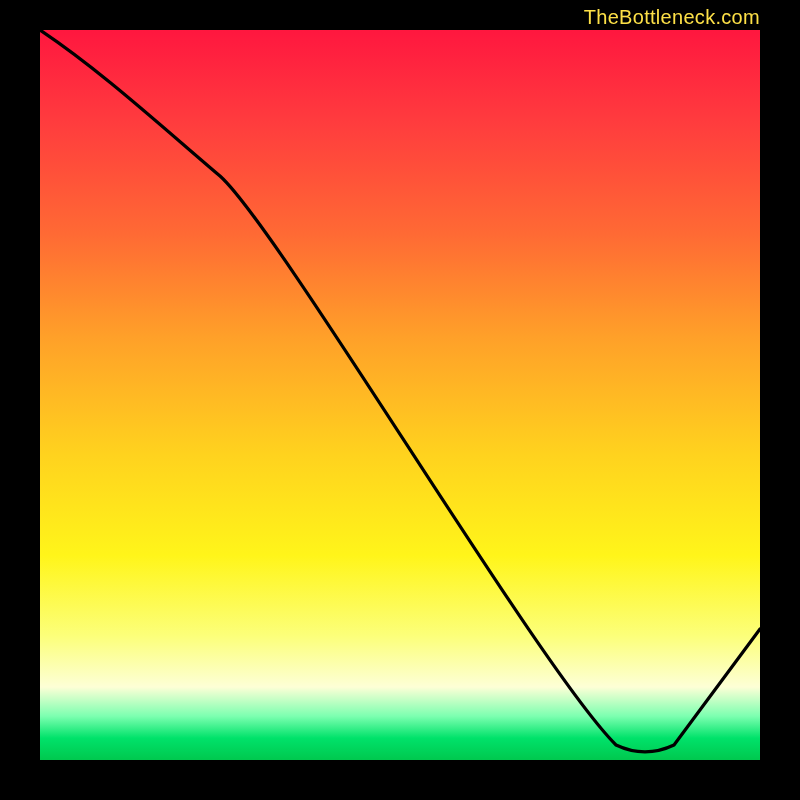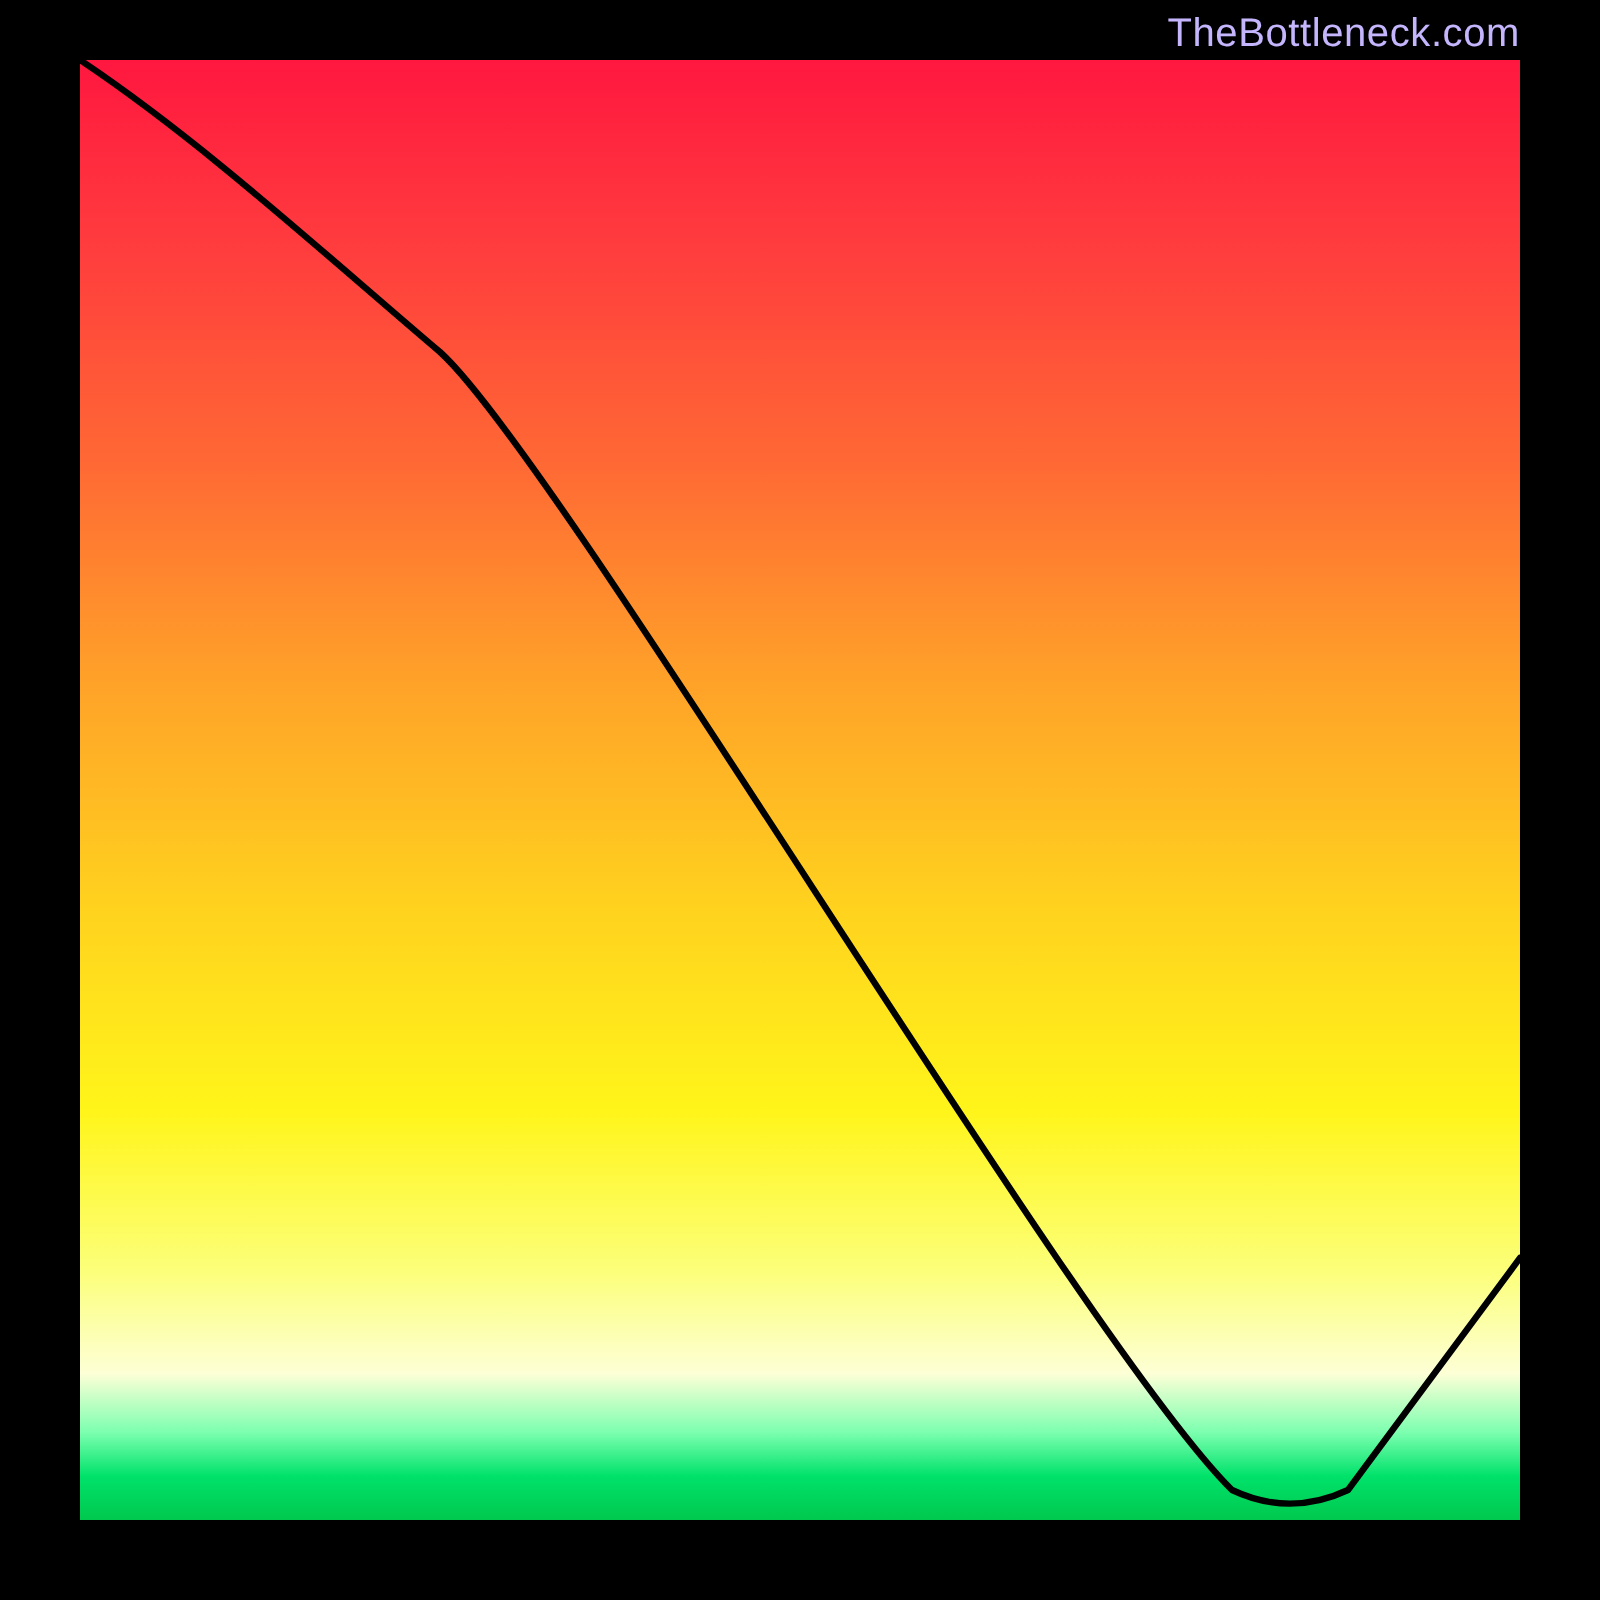--- a/index.html
+++ b/index.html
@@ -36,21 +36,21 @@
       #fdffd6 90%,
       #7cffb0 94%,
       #00e26a 97%,
       #00c84e 100%
     );
   }
   .watermark {
     position: absolute;
     top: 6px;
     right: 40px;
-    color: #c4b5fd;
+    color: #fde047;
     font-size: 20px;
     letter-spacing: 0.3px;
     user-select: none;
   }
   .curve {
     position: absolute;
     left: 0;
     top: 0;
     width: 720px;
     height: 730px;

